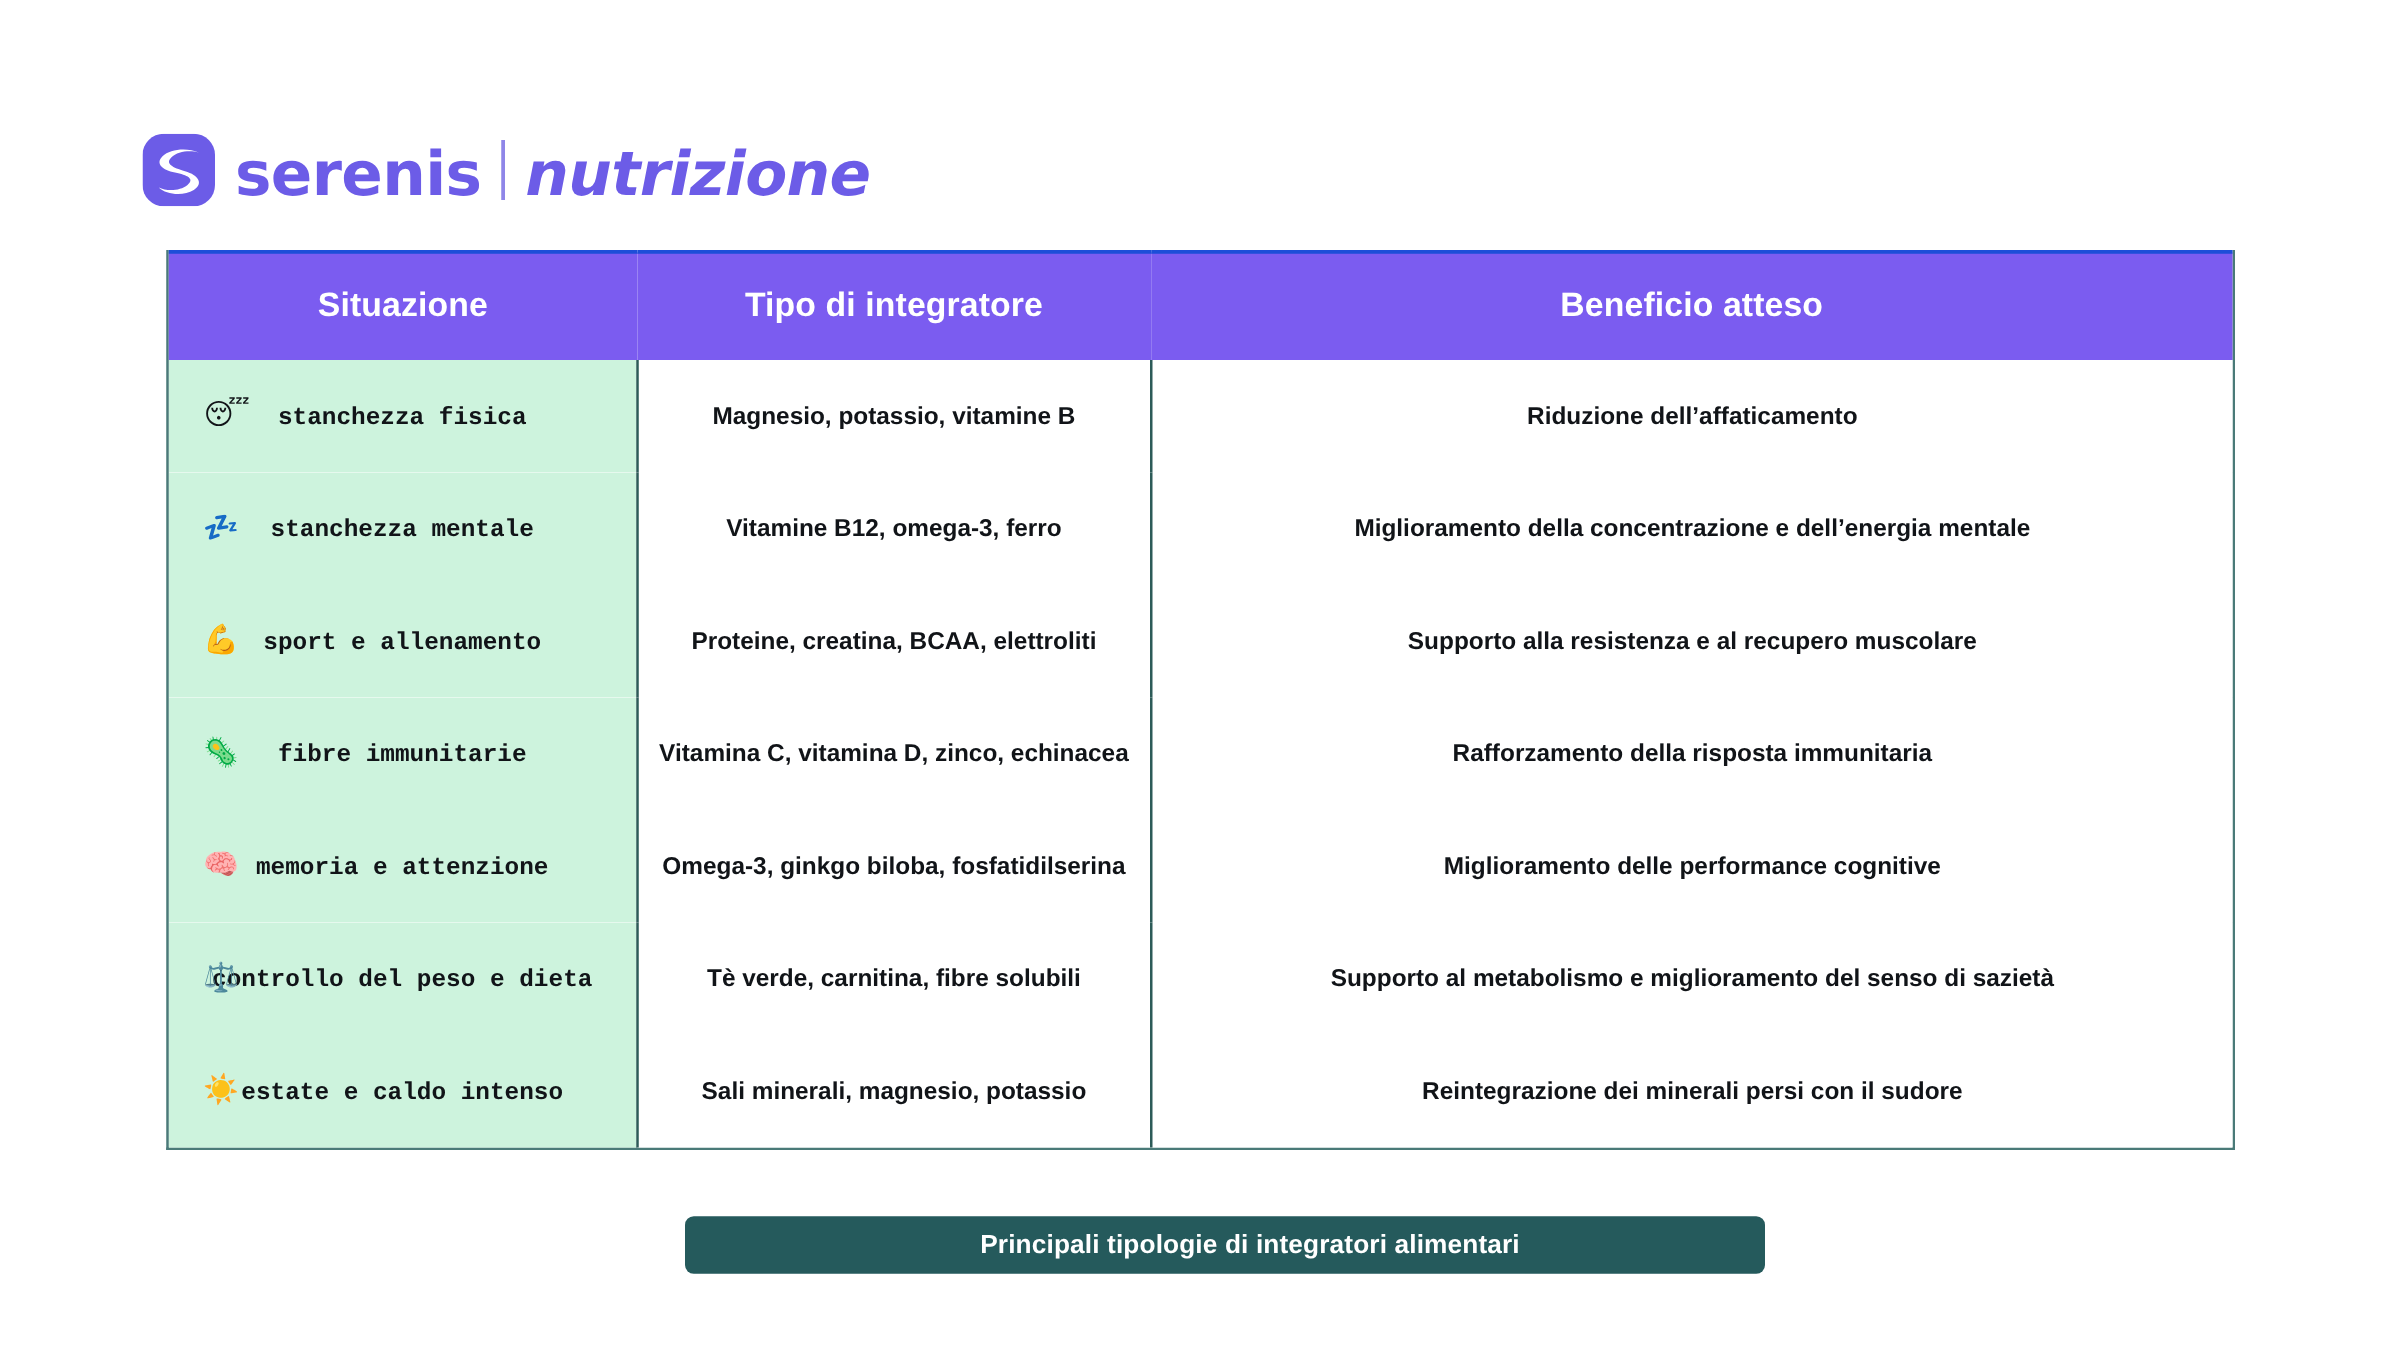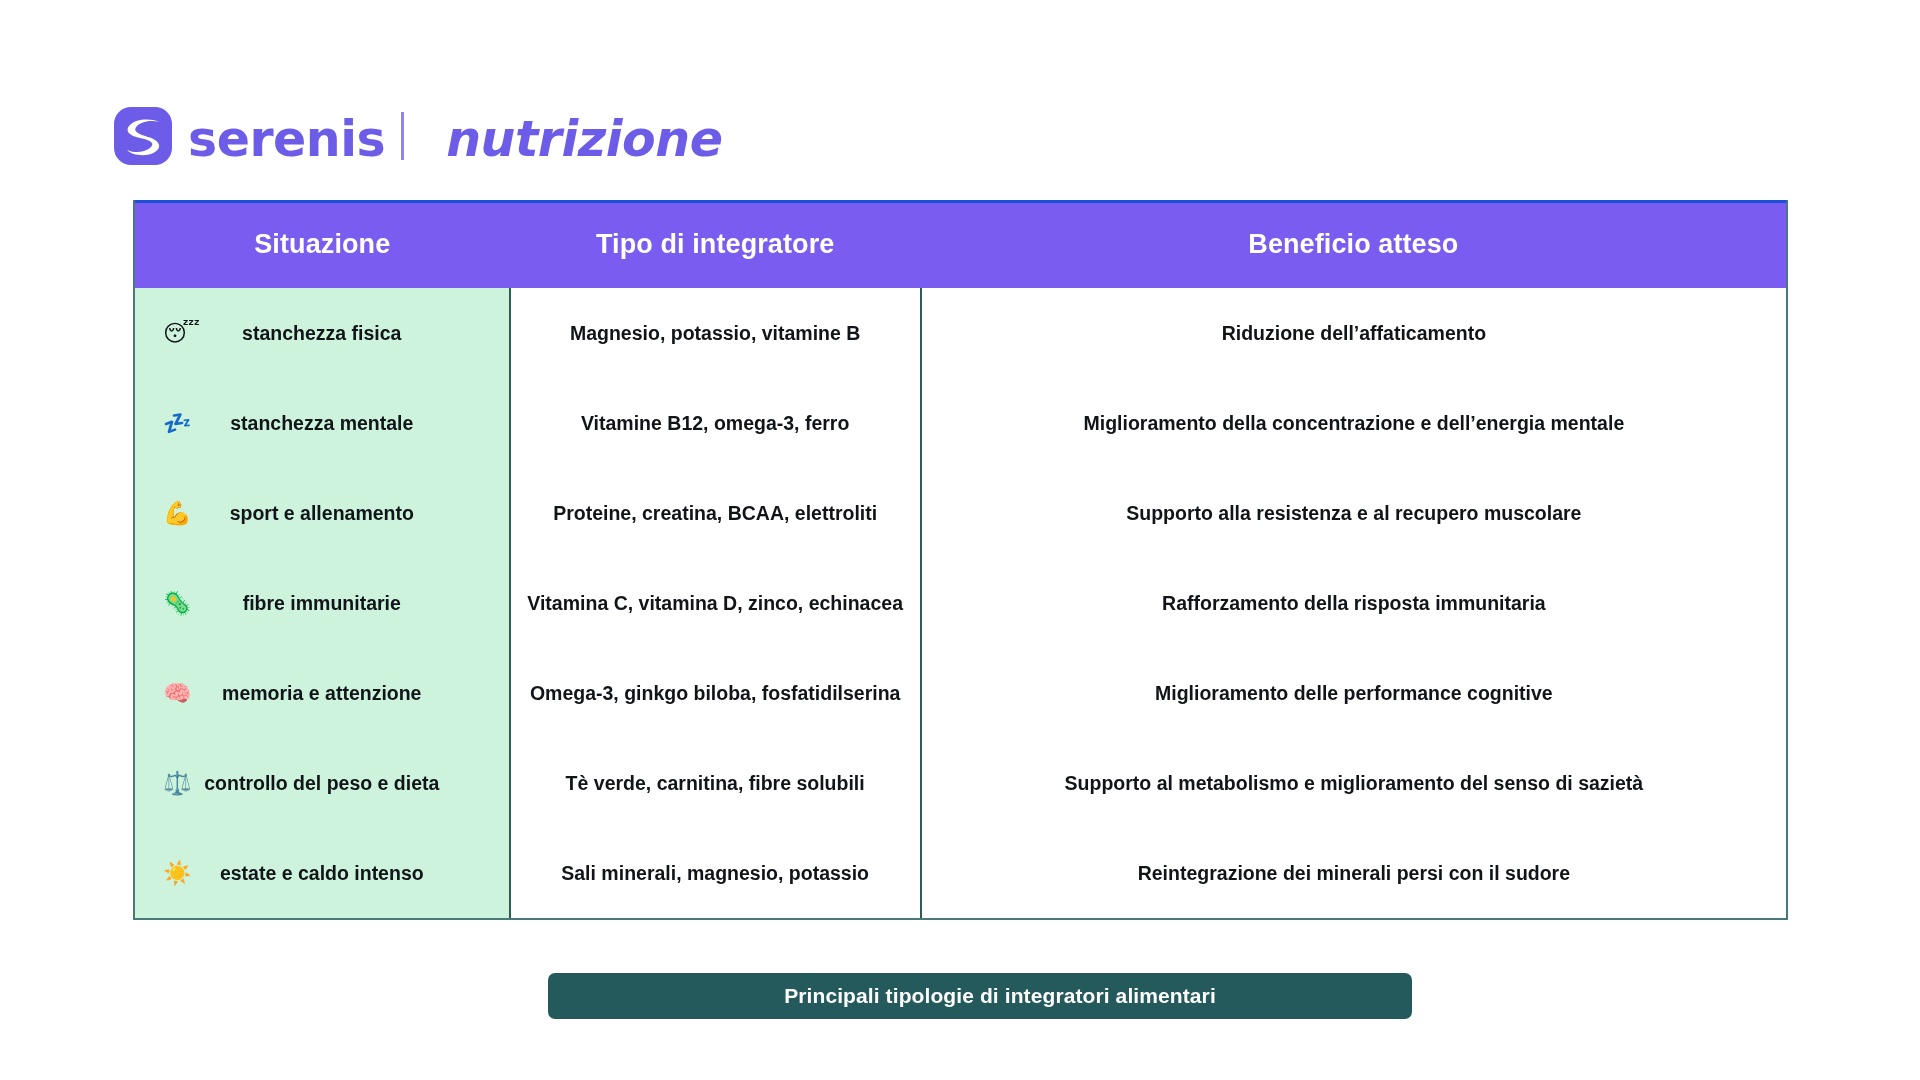--- a/index.html
+++ b/index.html
@@ -60,21 +60,20 @@
     top: 4px;
   }
   .brand-sub {
     font-family: "DejaVu Sans", sans-serif;
     font-size: 49px;
     font-weight: 700;
     font-style: italic;
     letter-spacing: -0.5px;
     color: #6c5ce7;
     line-height: 1;
-    margin-left: 26px;
   }
 
   
   .table-wrap {
     position: absolute;
     left: 133px;
     top: 200px;
     width: 1655px;
     border: 2px solid #4a7a78;
     border-top: none;
@@ -130,21 +129,21 @@
   .row-emoji {
     position: absolute;
     left: 28px;
     top: 50%;
     transform: translateY(-50%);
     font-size: 23px;
     line-height: 1;
     font-family: "DejaVu Sans", sans-serif;
   }
 
-  .cell-label { display: inline-block; }
+  .cell-label { display: inline-block; font-family: Liberation Mono, monospace; }
 
   
   .caption {
     position: absolute;
     left: 548px;
     top: 973px;
     width: 824px;
     height: 46px;
     background: #255a5c;
     border-radius: 7px;

